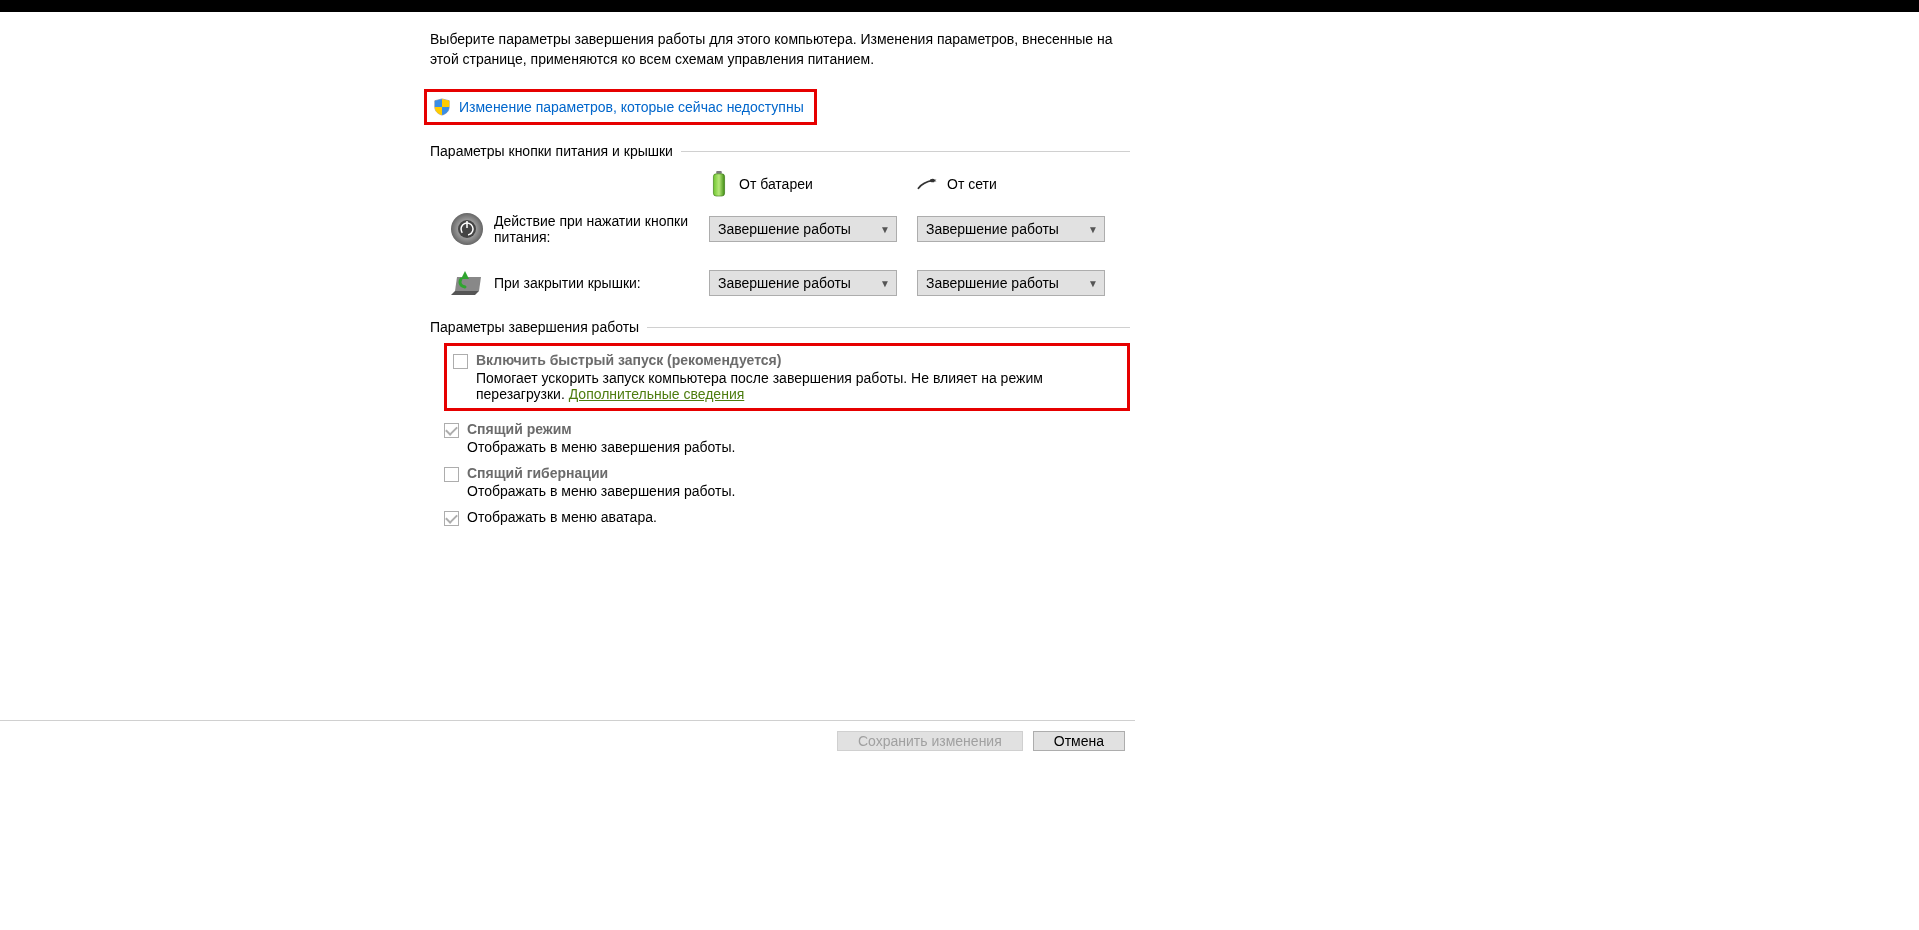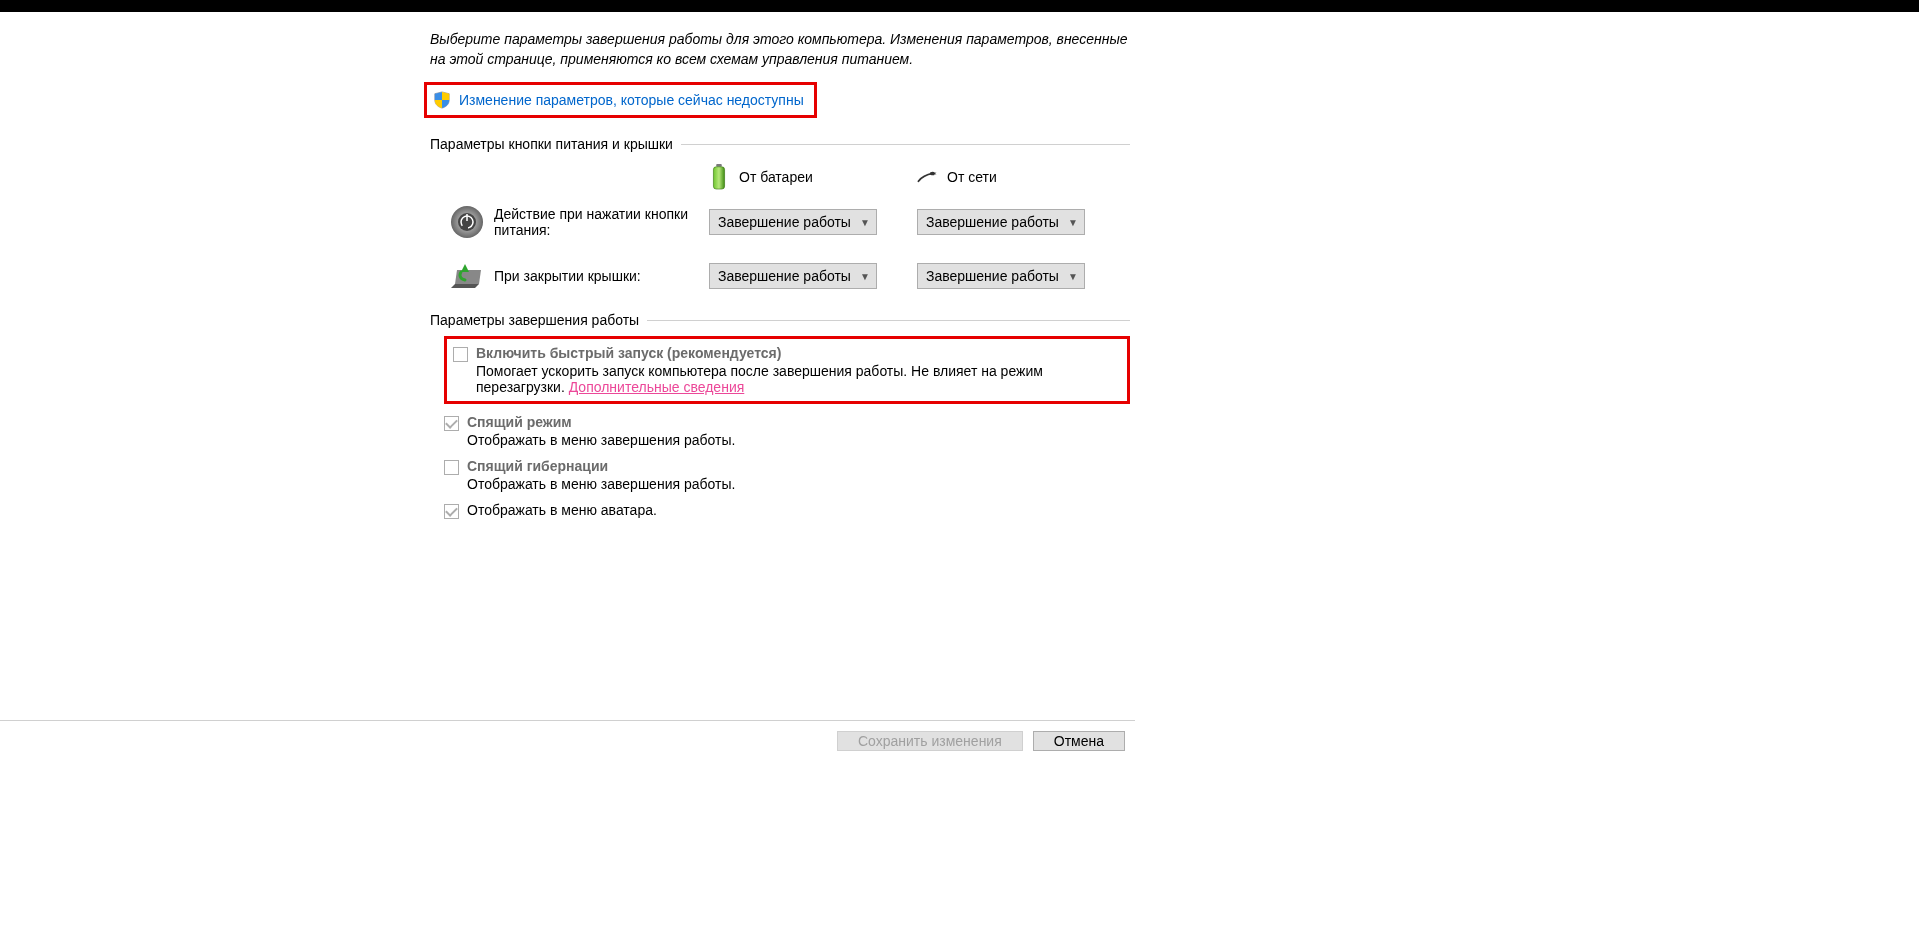--- a/index.html
+++ b/index.html
@@ -21,22 +21,21 @@
   }
   .title {
     color: #003399;
     font-size: 20px;
     font-weight: 400;
     margin-bottom: 14px;
   }
   .intro {
     font-size: 14px;
     line-height: 1.4;
-    margin-bottom: 16px;
-    font-style: italic;
+    margin-bottom: 23px;
   }
   .uac-box {
     display: inline-flex;
     align-items: center;
     border: 3px solid #e60000;
     padding: 6px 10px 6px 6px;
     margin-top: -3px;
     margin-left: -6px;
   }
   .shield {
@@ -84,21 +83,21 @@
     display: flex;
     align-items: center;
     gap: 10px;
   }
   .header-row .col-dd svg { width: 20px; height: 26px; }
 
   .dropdown {
     display: flex;
     align-items: center;
     justify-content: space-between;
-    width: 168px;
+    width: 188px;
     height: 26px;
     background: #e1e1e1;
     border: 1px solid #adadad;
     padding: 0 6px 0 8px;
     font-size: 14px;
     color: #000;
     cursor: default;
   }
   .dropdown .chev {
     font-size: 10px;
@@ -127,21 +126,21 @@
     position: absolute;
     left: 3px; top: 0px;
     width: 5px; height: 9px;
     border: solid #adadad;
     border-width: 0 2px 2px 0;
     transform: rotate(45deg);
   }
   .sd-body { flex: 1; }
   .sd-title { color: #6b6b6b; font-weight: 600; margin-bottom: 2px; }
   .sd-desc { color: #000; }
-  .sd-link { color: #ec4899; text-decoration: underline; cursor: pointer; }
+  .sd-link { color: #4d7c0f; text-decoration: underline; cursor: pointer; }
 
   .bottom-bar {
     position: fixed;
     left: 0; right: 0;
     top: 720px;
     border-top: 1px solid #d0d0d0;
     padding: 10px 0;
     display: flex;
     justify-content: flex-end;
     width: 1135px;

